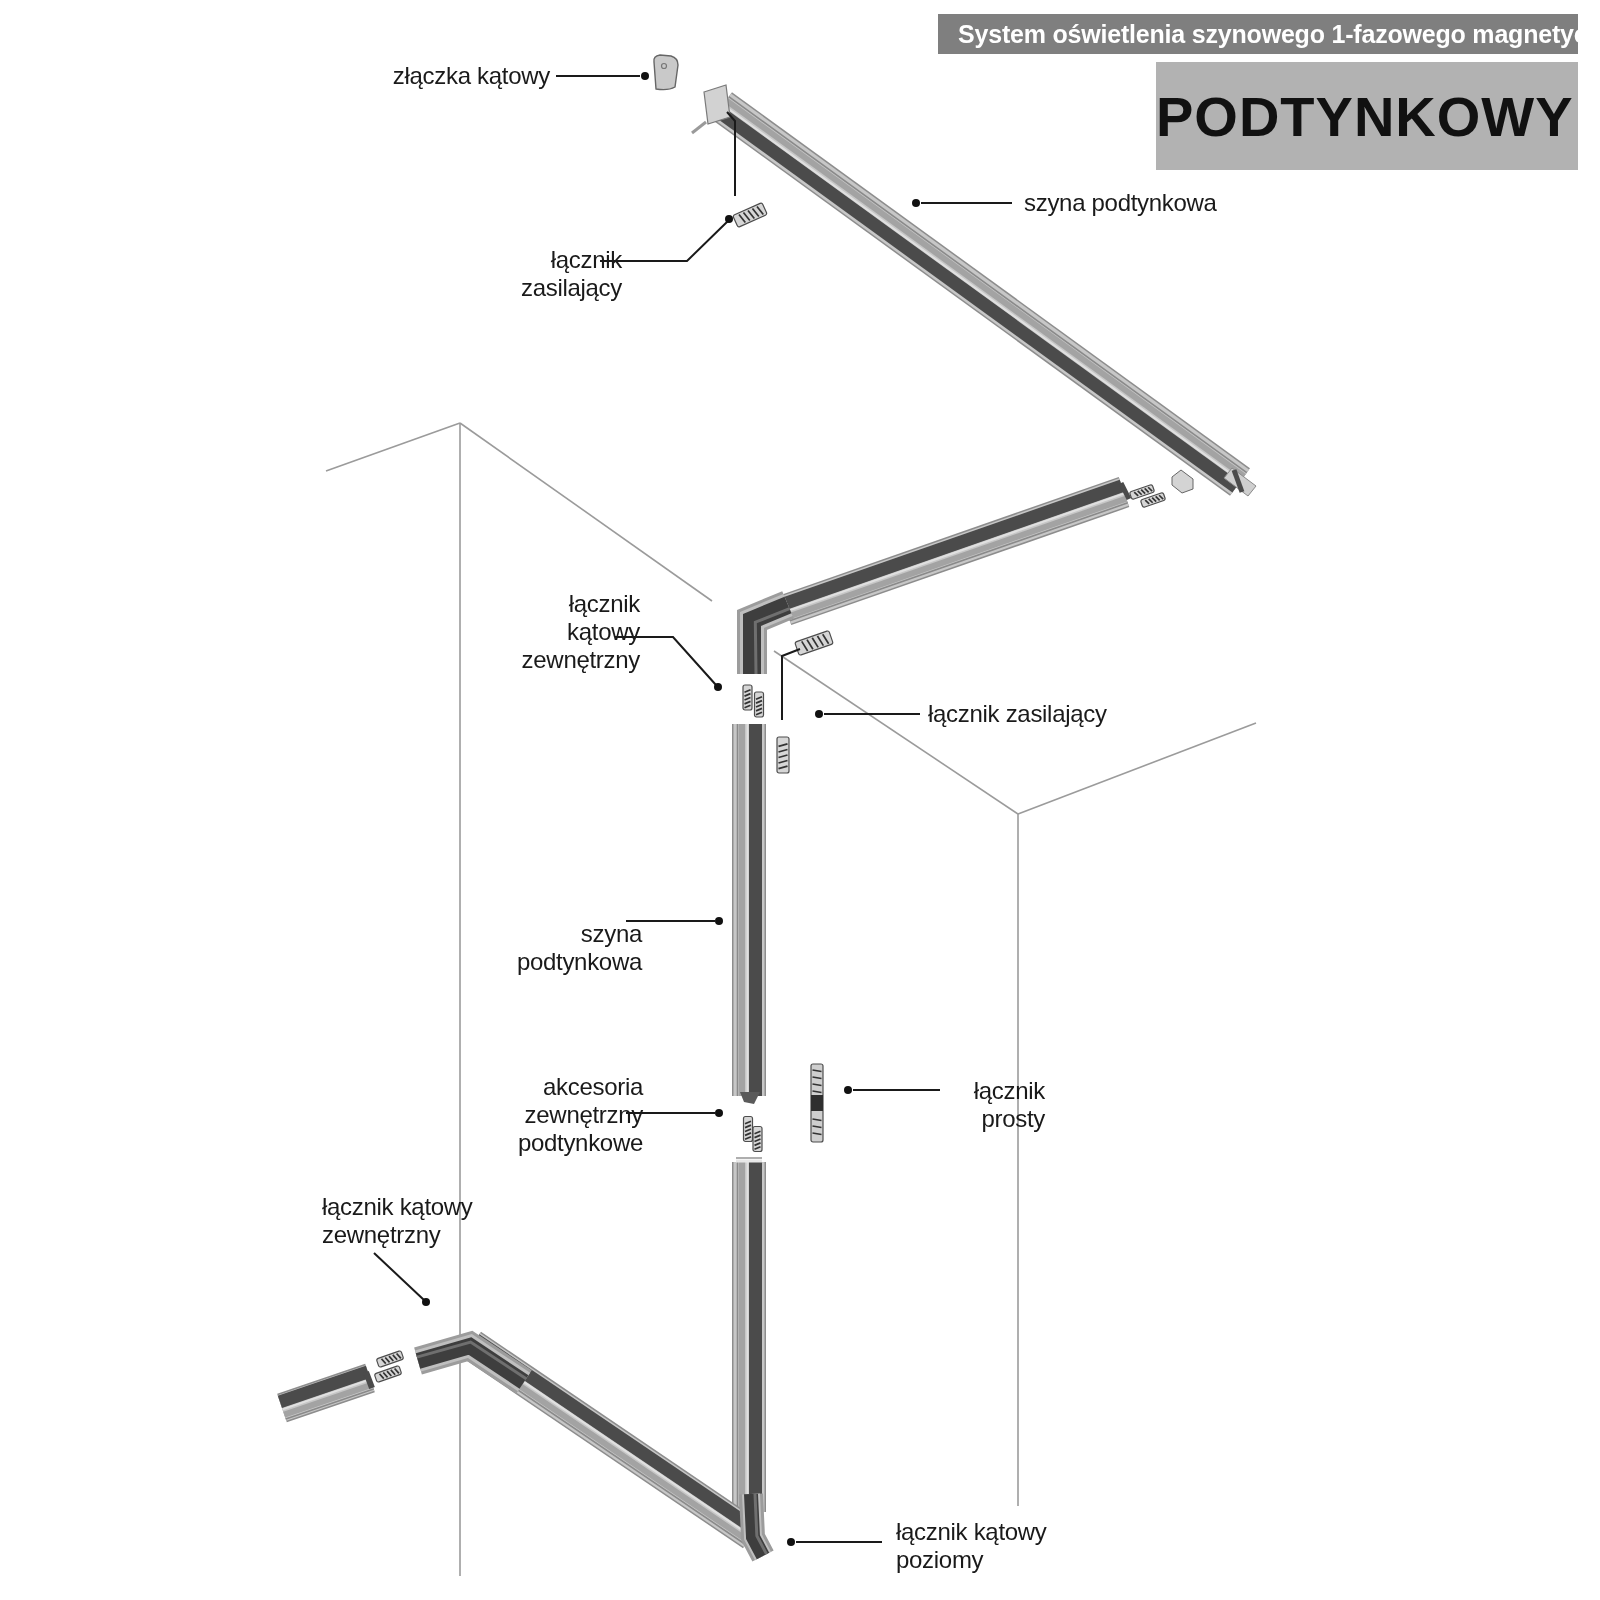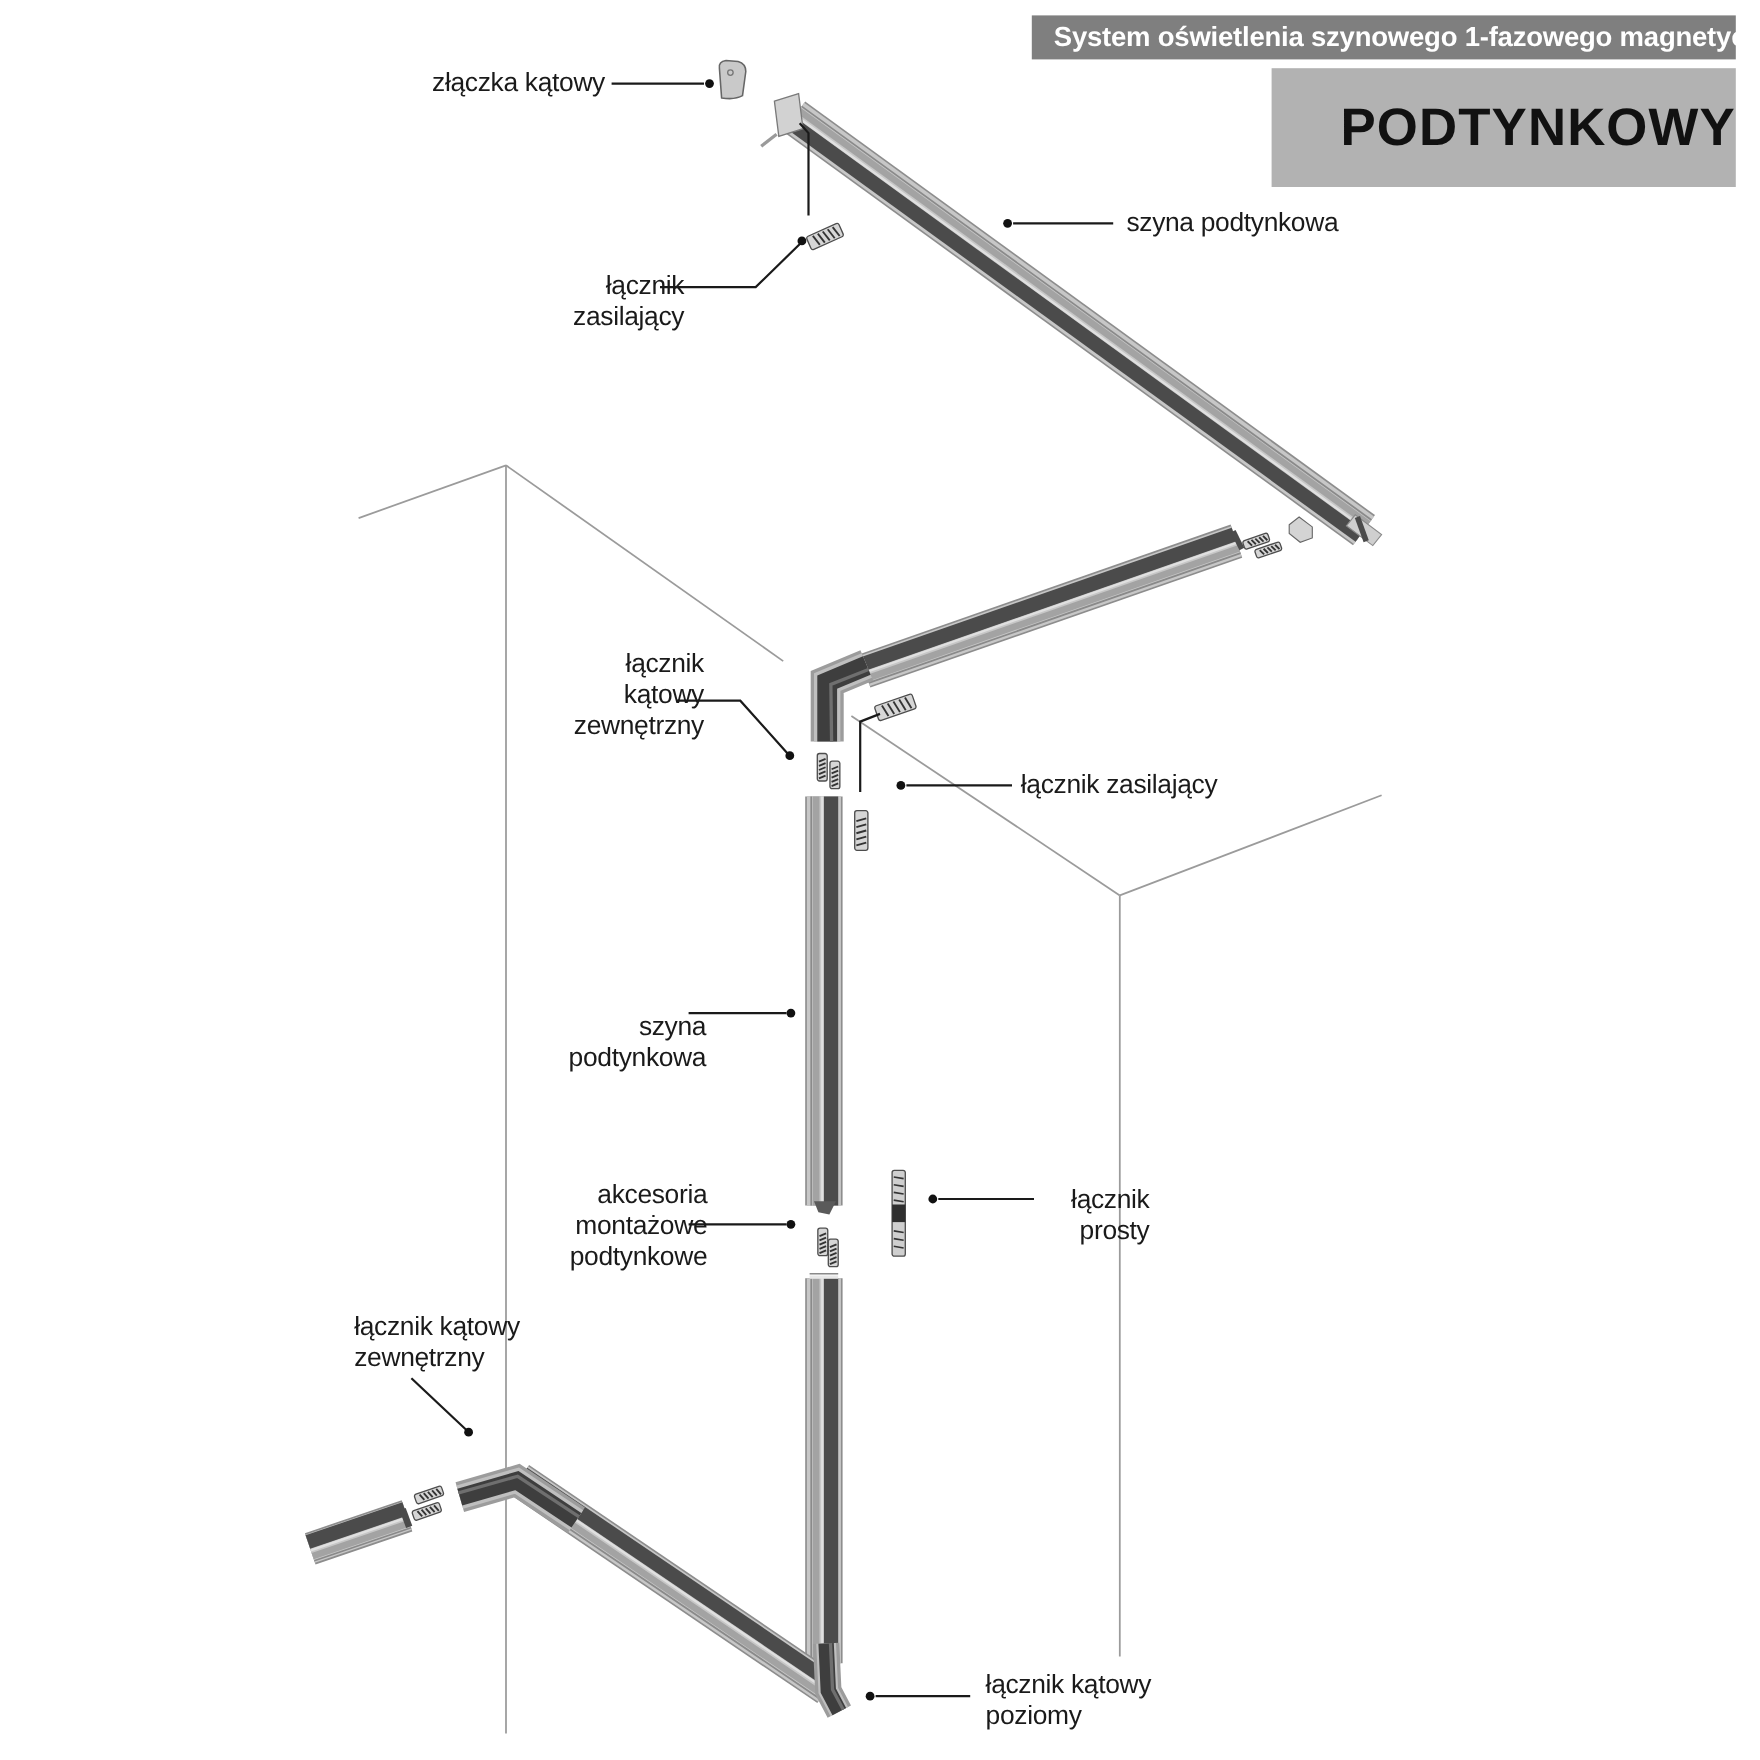--- a/index.html
+++ b/index.html
@@ -25,22 +25,22 @@
     position:absolute;left:938px;top:14px;width:640px;height:40px;
     background:#7f7f7f;color:#ffffff;
     display:flex;align-items:center;
     padding-left:20px;box-sizing:border-box;
     font-size:25px;font-weight:bold;letter-spacing:-0.2px;
     white-space:nowrap;
   }
   #badge{
     position:absolute;left:1156px;top:62px;width:422px;height:108px;
     background:#b2b2b2;color:#111111;
-    display:flex;align-items:center;justify-content:flex-end;
-    font-size:48px;font-weight:bold;letter-spacing:1px;
+    display:flex;align-items:center;justify-content:flex-start;
+    font-size:56px;font-weight:bold;letter-spacing:1px;
   }
 </style>
 </head>
 <body>
 
 <div id="canvas">
 
   <svg id="diagram" viewBox="0 0 1600 1600">
       <g>
         <polyline points="326,471 460,423" fill="none" stroke="#9b9b9b" stroke-width="1.6" stroke-linecap="butt" stroke-linejoin="miter"></polyline>
@@ -296,21 +296,21 @@
   <div class="lbl center" style="left:490px;top:590px;width:150px;">łącznik
 kątowy
 zewnętrzny</div>
 
   <div class="lbl" style="left:928px;top:700px;">łącznik zasilający</div>
 
   <div class="lbl center" style="left:487px;top:893px;width:155px;margin-top:27px;">szyna
 podtynkowa</div>
 
   <div class="lbl center" style="left:485px;top:1073px;width:158px;">akcesoria
-montażowe
+zewnętrzny
 podtynkowe</div>
 
   <div class="lbl center" style="left:915px;top:1077px;width:130px;">łącznik
 prosty</div>
 
   <div class="lbl" style="left:322px;top:1193px;">łącznik kątowy
 zewnętrzny</div>
 
   <div class="lbl" style="left:896px;top:1518px;">łącznik kątowy
 poziomy</div>

